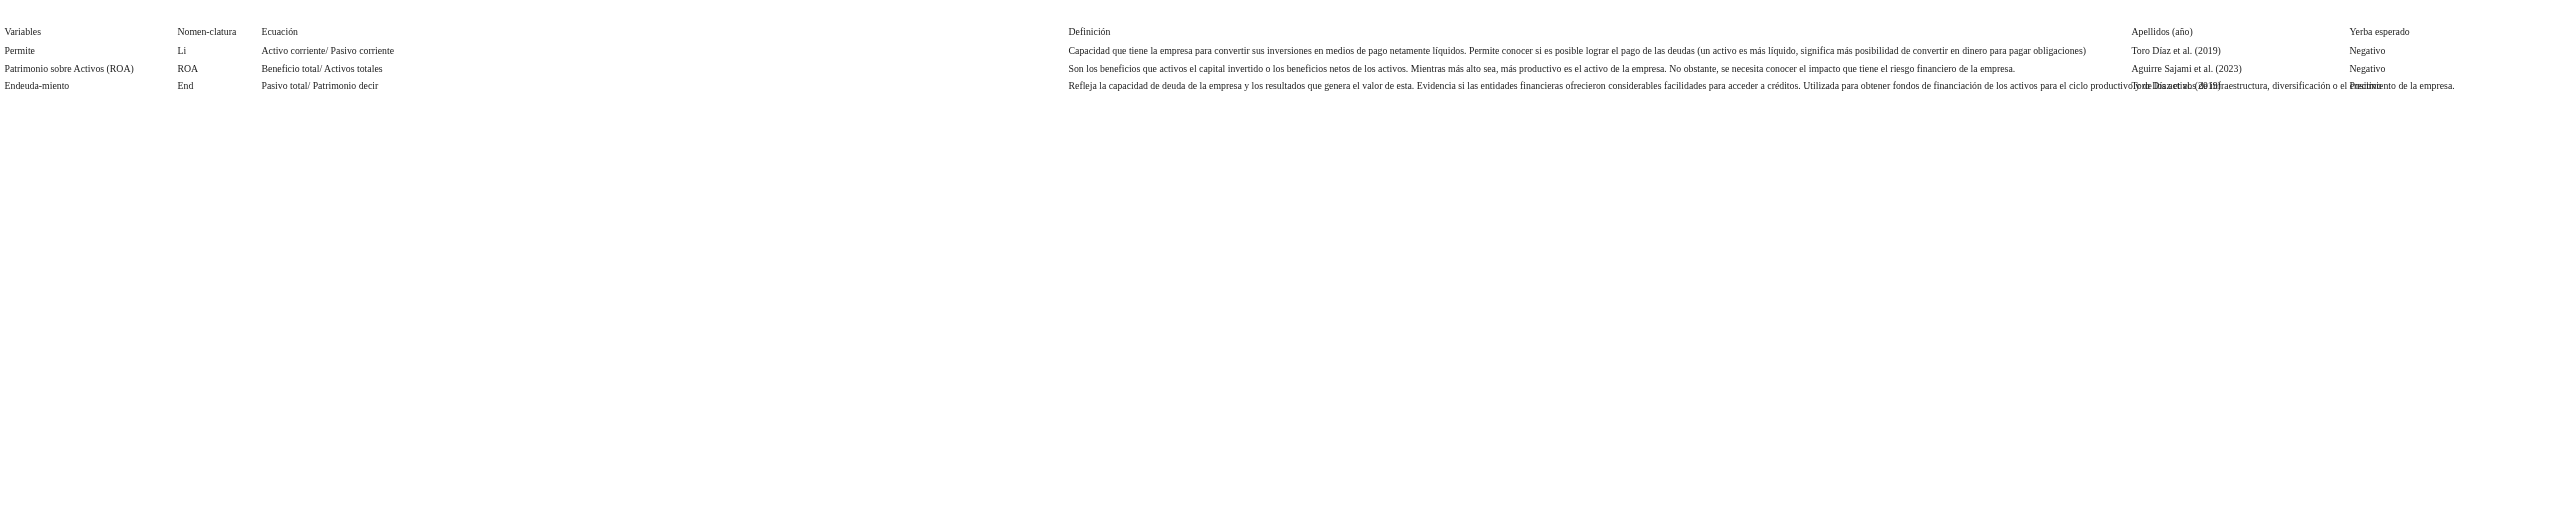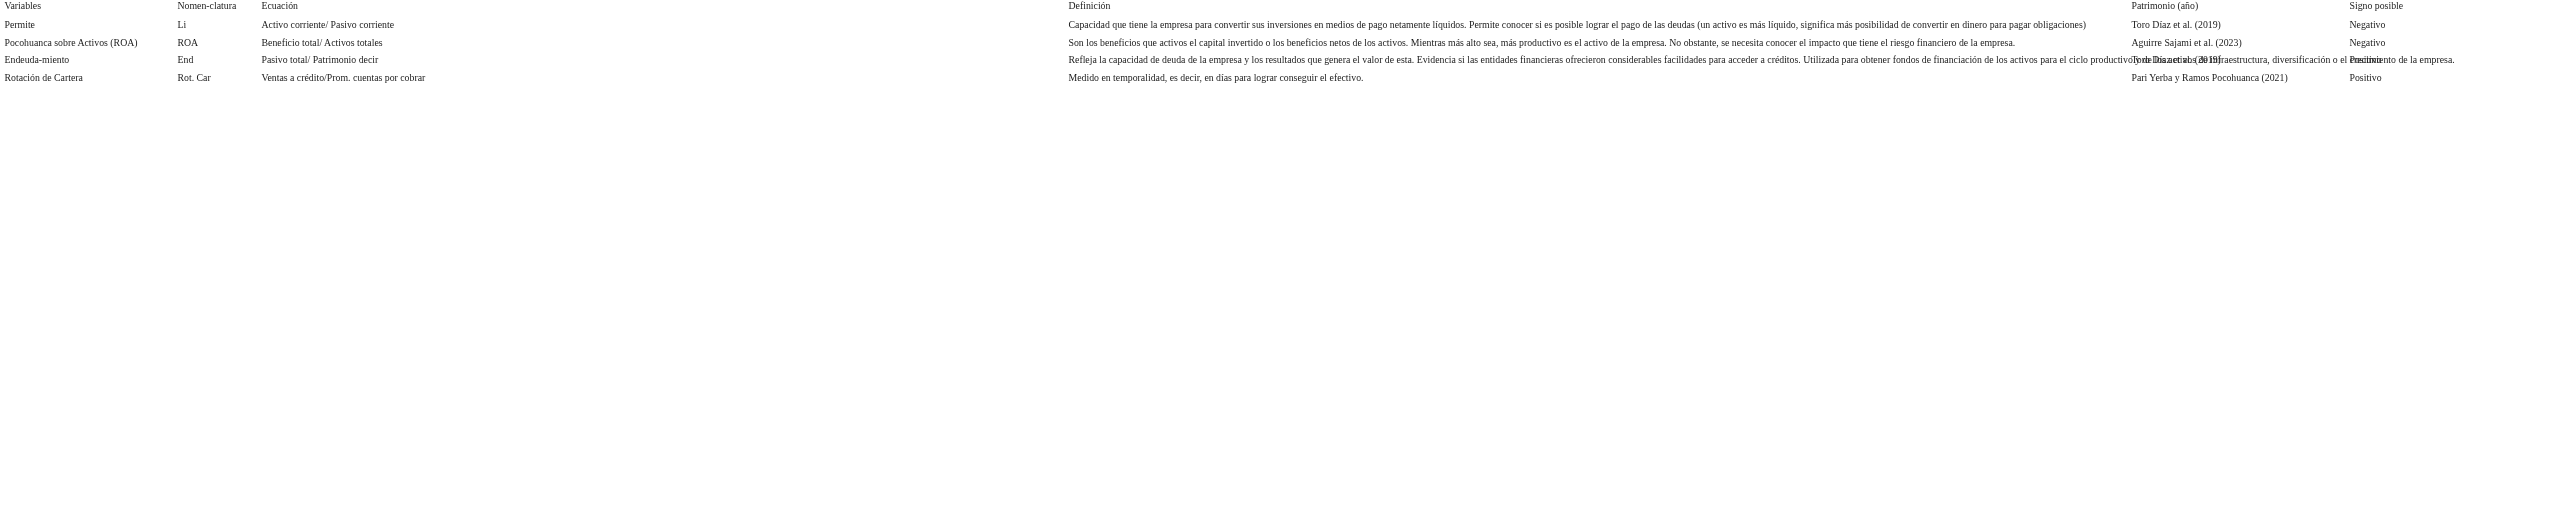--- a/index.html
+++ b/index.html
@@ -15,21 +15,21 @@
     overflow: hidden;
   }
   .sheet {
     position: relative;
     width: 2576px;
     height: 506px;
     padding: 0;
   }
   table.var-table {
     position: absolute;
-    top: 0;
+    top: 26px;
     left: 4.5px;
     border-collapse: collapse;
     table-layout: fixed;
     width: 2567px;
     font-size: 9.8px;
     line-height: 1.25;
   }
   table.var-table col.c0 { width: 173px; }
   table.var-table col.c1 { width: 84px; }
   table.var-table col.c2 { width: 807px; }
@@ -66,53 +66,45 @@
         <col class="c3">
         <col class="c4">
         <col class="c5">
     </colgroup>
     <thead>
       <tr>
         <th>Variables</th>
         <th>Nomen-clatura</th>
         <th>Ecuación</th>
         <th>Definición</th>
-        <th>Patrimonio (año)</th>
-        <th>Signo posible</th>
+        <th>Apellidos (año)</th>
+        <th>Yerba esperado</th>
       </tr>
     </thead>
     <tbody>
       <tr>
         <td>Permite</td>
         <td>Li</td>
         <td>Activo corriente/ Pasivo corriente</td>
         <td class="cell-def">Capacidad que tiene la empresa para convertir sus inversiones en medios de pago netamente líquidos. Permite conocer si es posible lograr el pago de las deudas (un activo es más líquido, significa más posibilidad de convertir en dinero para pagar obligaciones)</td>
         <td>Toro Díaz et al. (2019)</td>
         <td>Negativo</td>
       </tr>
       <tr>
-        <td>Pocohuanca sobre Activos (ROA)</td>
+        <td>Patrimonio sobre Activos (ROA)</td>
         <td>ROA</td>
         <td>Beneficio total/ Activos totales</td>
         <td class="cell-def">Son los beneficios que activos el capital invertido o los beneficios netos de los activos. Mientras más alto sea, más productivo es el activo de la empresa. No obstante, se necesita conocer el impacto que tiene el riesgo financiero de la empresa.</td>
         <td>Aguirre Sajami et al. (2023)</td>
         <td>Negativo</td>
       </tr>
       <tr>
         <td>Endeuda-miento</td>
         <td>End</td>
         <td>Pasivo total/ Patrimonio decir</td>
         <td class="cell-def">Refleja la capacidad de deuda de la empresa y los resultados que genera el valor de esta. Evidencia si las entidades financieras ofrecieron considerables facilidades para acceder a créditos. Utilizada para obtener fondos de financiación de los activos para el ciclo productivo y de los activos de infraestructura, diversificación o el crecimiento de la empresa.</td>
         <td>Toro Díaz et al. (2019)</td>
         <td>Positivo</td>
       </tr>
-      <tr>
-        <td>Rotación de Cartera</td>
-        <td>Rot. Car</td>
-        <td>Ventas a crédito/Prom. cuentas por cobrar</td>
-        <td class="cell-def">Medido en temporalidad, es decir, en días para lograr conseguir el efectivo.</td>
-        <td>Pari Yerba y Ramos Pocohuanca (2021)</td>
-        <td>Positivo</td>
-      </tr>
     </tbody>
   </table>
 </div>
 
 
 </body></html>

